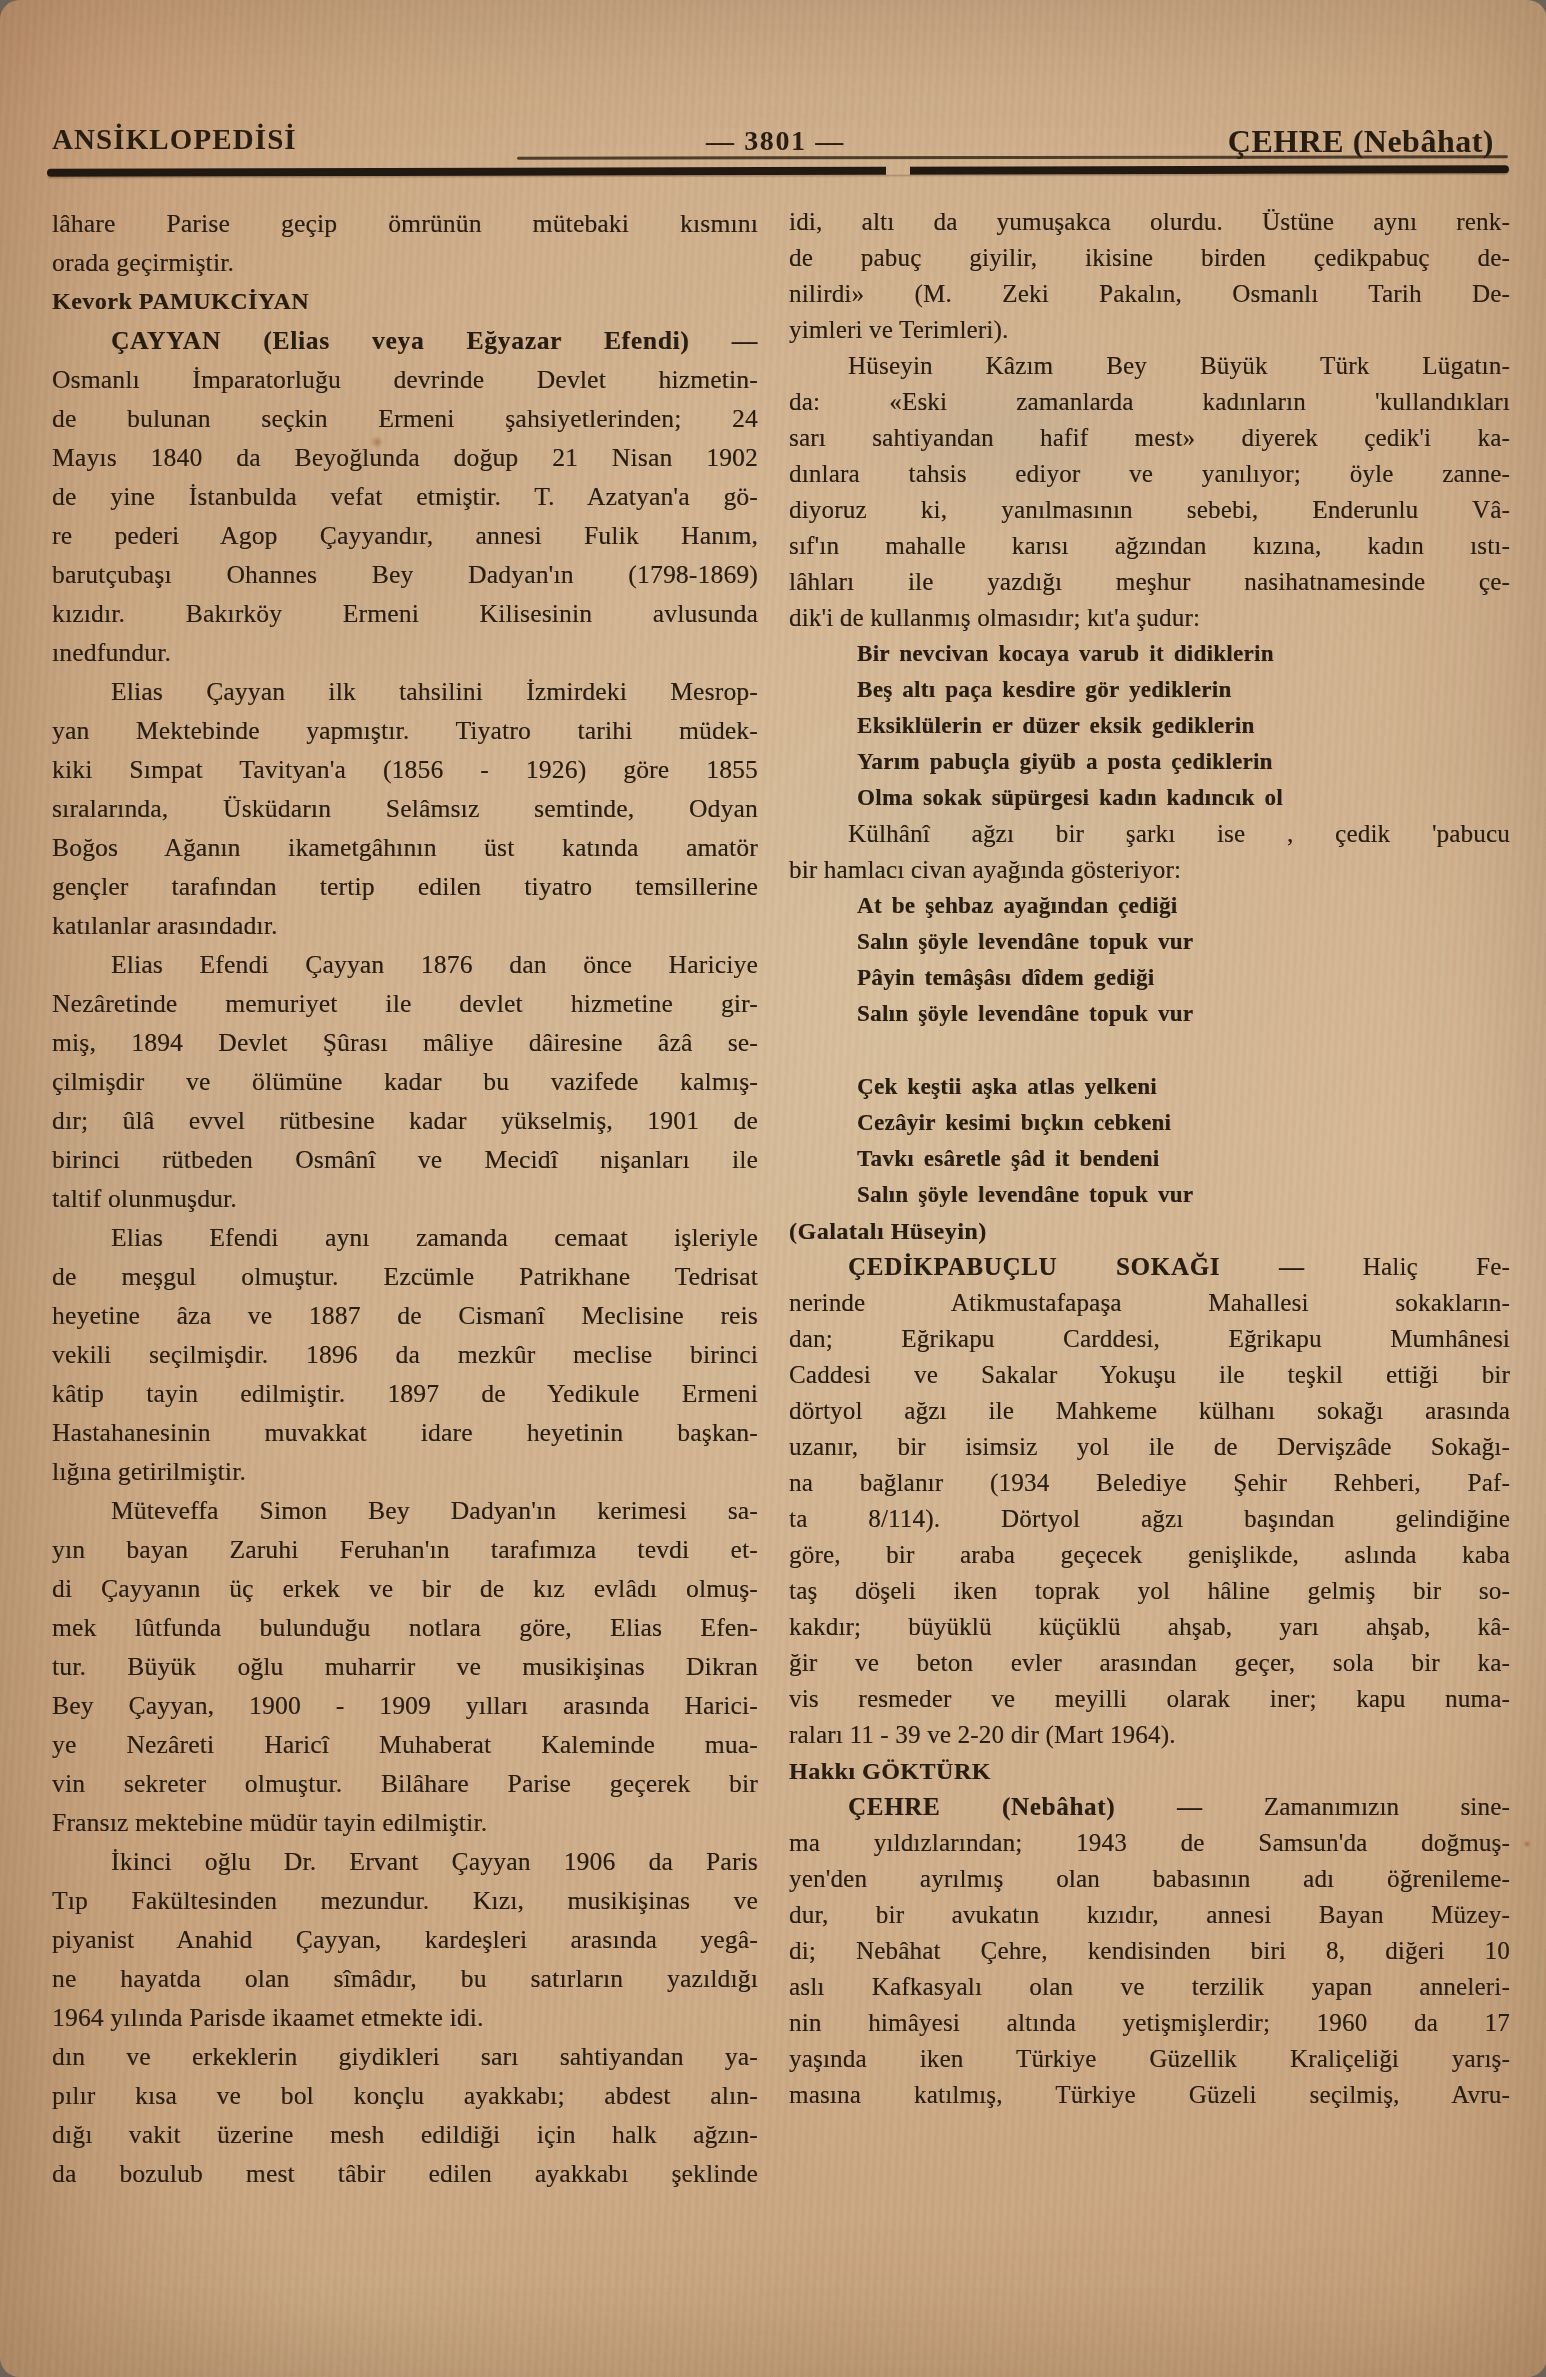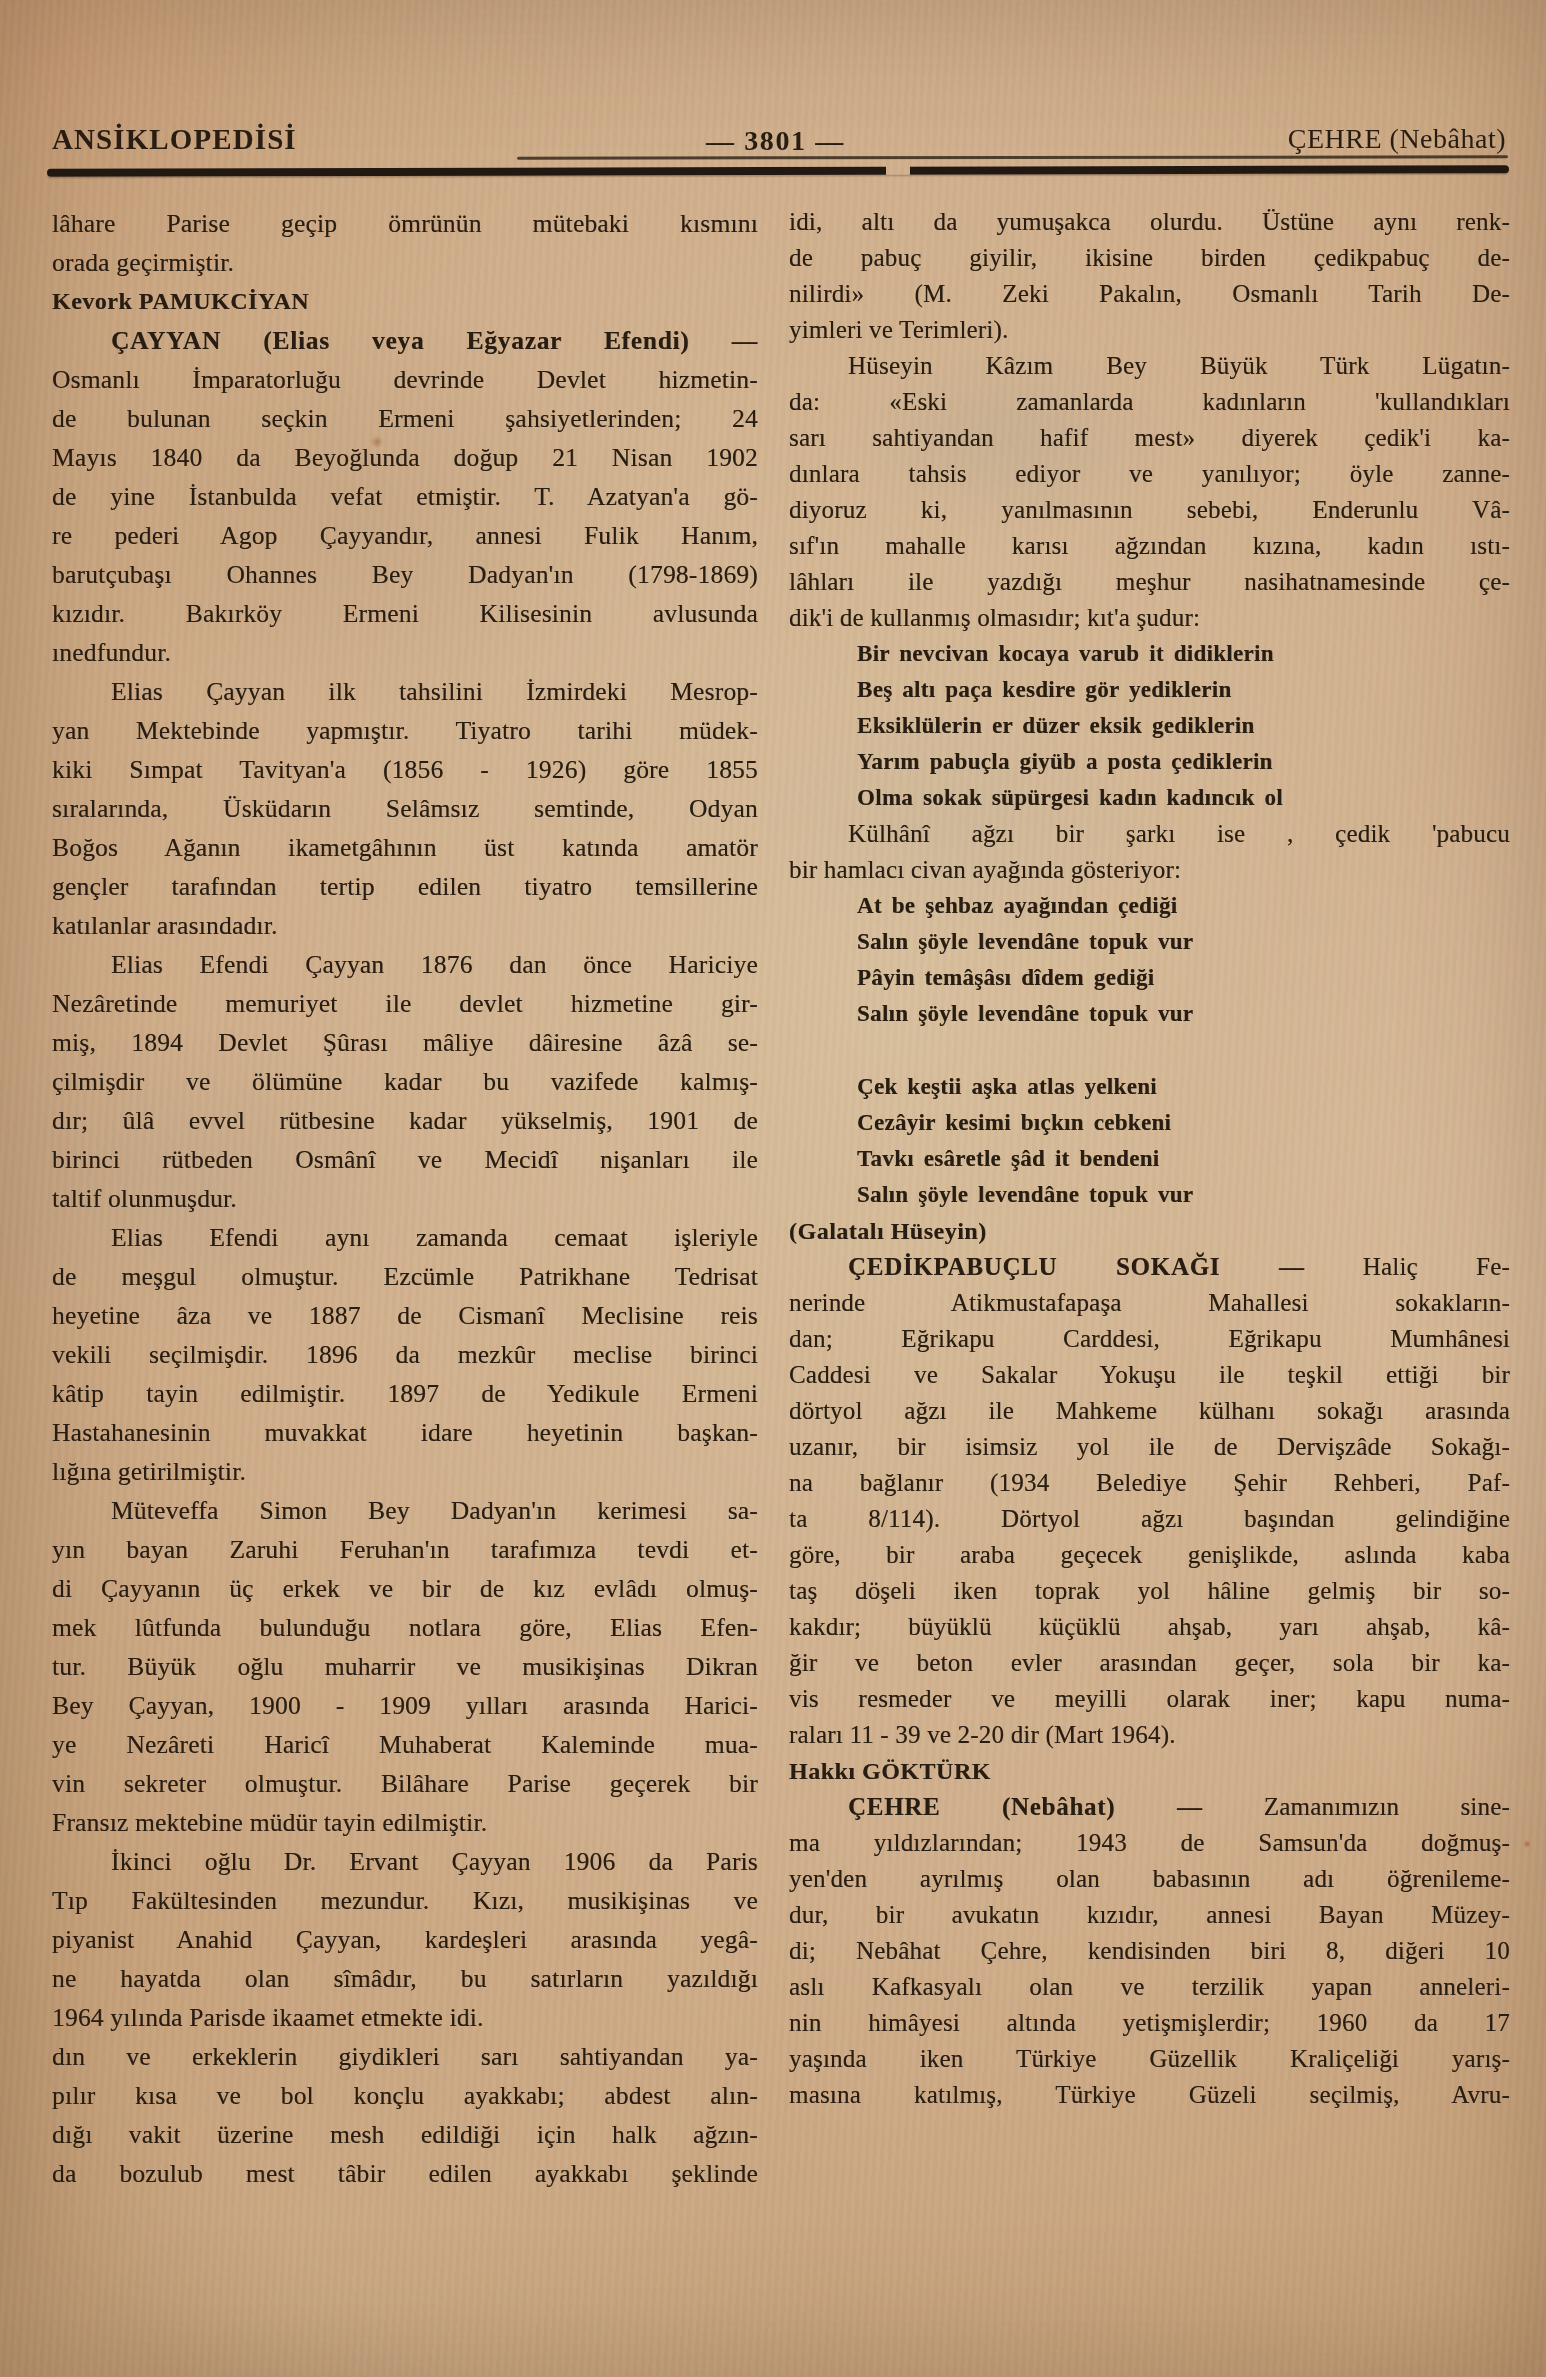--- a/index.html
+++ b/index.html
@@ -9,36 +9,37 @@
     width:1547px; height:2377px;
     overflow:hidden;
     font-family:"Liberation Serif","DejaVu Serif",serif;
     color:#281d12;
     background:
       radial-gradient(ellipse 489px 380px at 2% 2%, rgba(203,138,106,.22), transparent 70%),
       radial-gradient(ellipse 489px 760px at 100% 55%, rgba(236,216,184,.30), transparent 75%),
       radial-gradient(ellipse 706px 489px at 20% 97%, rgba(222,200,170,.25), transparent 75%),
       radial-gradient(ellipse 1249px 1683px at 58% 42%, #d8bf9d 0%, #cfae8b 55%, #c5a079 88%, #bb946d 100%);
     box-shadow: inset 0 0 141px rgba(92,62,38,.28);
+    border-radius: 20px;
   }
   .texture {
     position:absolute; inset:0; pointer-events:none;
     background:
       radial-gradient(ellipse 234px 141px at 1010px 440px,  rgba(108,140,150,.10), transparent 70%),
       radial-gradient(ellipse 282px 174px at 956px 825px, rgba(118,148,152,.08), transparent 70%),
       radial-gradient(ellipse 337px 228px at 195px  1184px, rgba(100,122,132,.08), transparent 72%),
       radial-gradient(ellipse 413px 282px at 348px  516px,  rgba(118,92,60,.09),  transparent 72%),
       radial-gradient(circle 8.7px at 377px 442px,  rgba(141,72,31,.45), transparent 72%),
       radial-gradient(circle 5.4px at 1527px 1844px, rgba(165,62,40,.55), transparent 72%),
       repeating-linear-gradient(93deg, rgba(255,255,255,.018) 0 3.8px, rgba(60,40,20,.018) 3.8px 7.6px);
   }
   .header { position:absolute; top:123px; left:52px; right:37px; height:38px; }
   .h-left  { position:absolute; left:0;  top:0; font-weight:bold; font-size:29px; letter-spacing:1.1px; }
   .h-center{ position:absolute; left:50%; transform:translateX(-54%); top:2.2px; font-weight:bold; font-size:28px; letter-spacing:1.6px;text-align:right; }
-  .h-right { position:absolute; right:4px; top:0; font-weight:normal; font-size:28px; letter-spacing:0.5px; }
+  .h-right { position:absolute; right:16px; top:0; font-weight:bold; font-size:32px; letter-spacing:0.5px; }
   .rule-thin {
     position:absolute; top:156px; left:517px; width:991px; height:2.7px;
     background:#2b2014; border-radius:1.6px; transform:rotate(-.08deg); opacity:.8;
   }
   .rule-thick {
     position:absolute; top:167px; left:47px; width:1462px; height:7.6px;
     border-radius:4.3px; transform:rotate(-.14deg);
     background:linear-gradient(90deg,#211811 0 57.4%, rgba(33,24,17,0) 57.4% 59%, #211811 59% 100%);
     box-shadow:0 1.6px 1.1px rgba(60,40,22,.25);
   }

